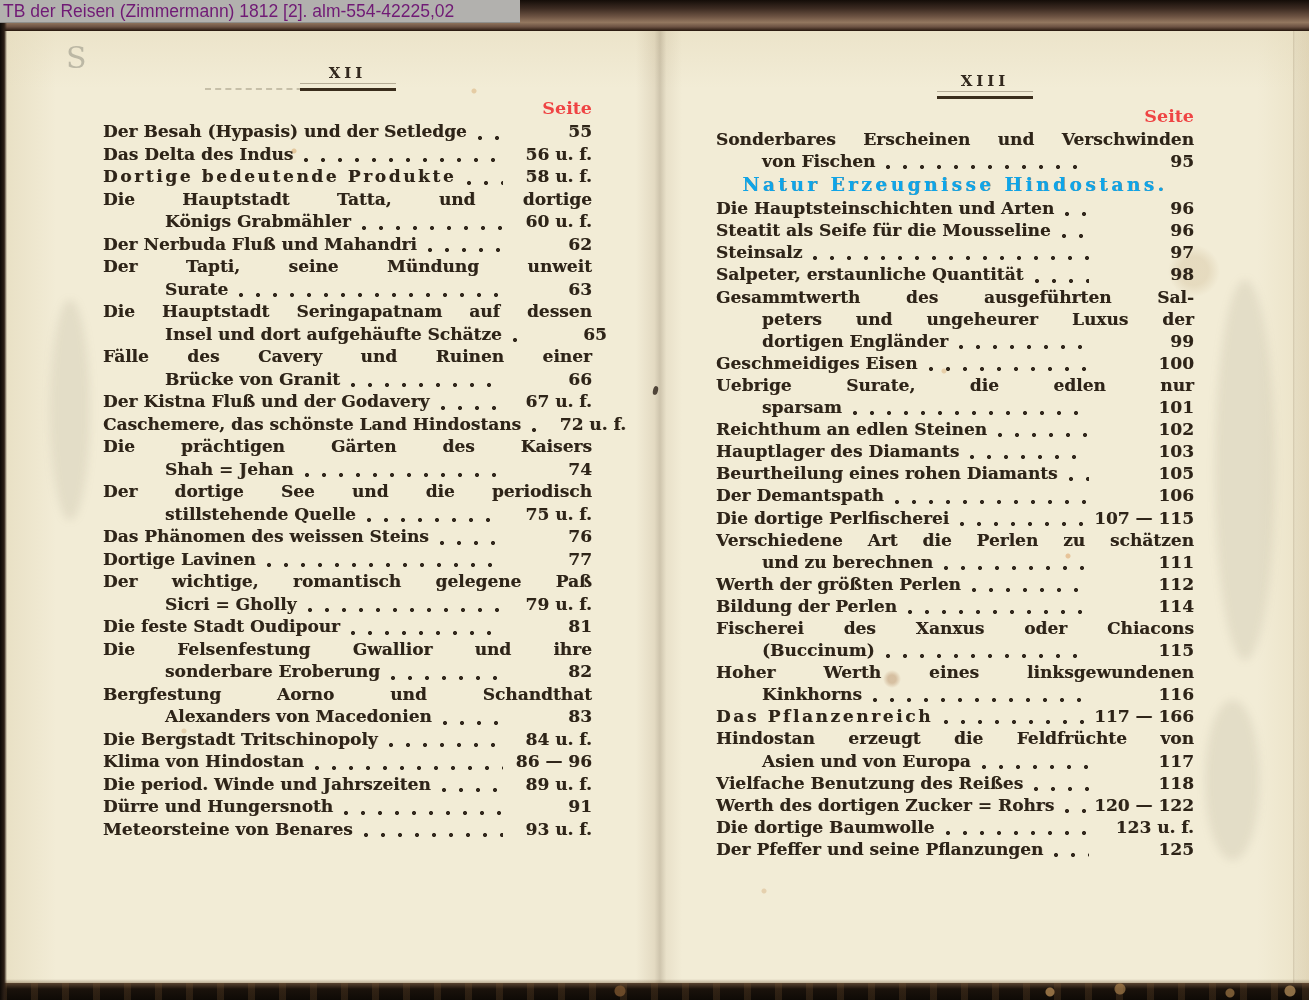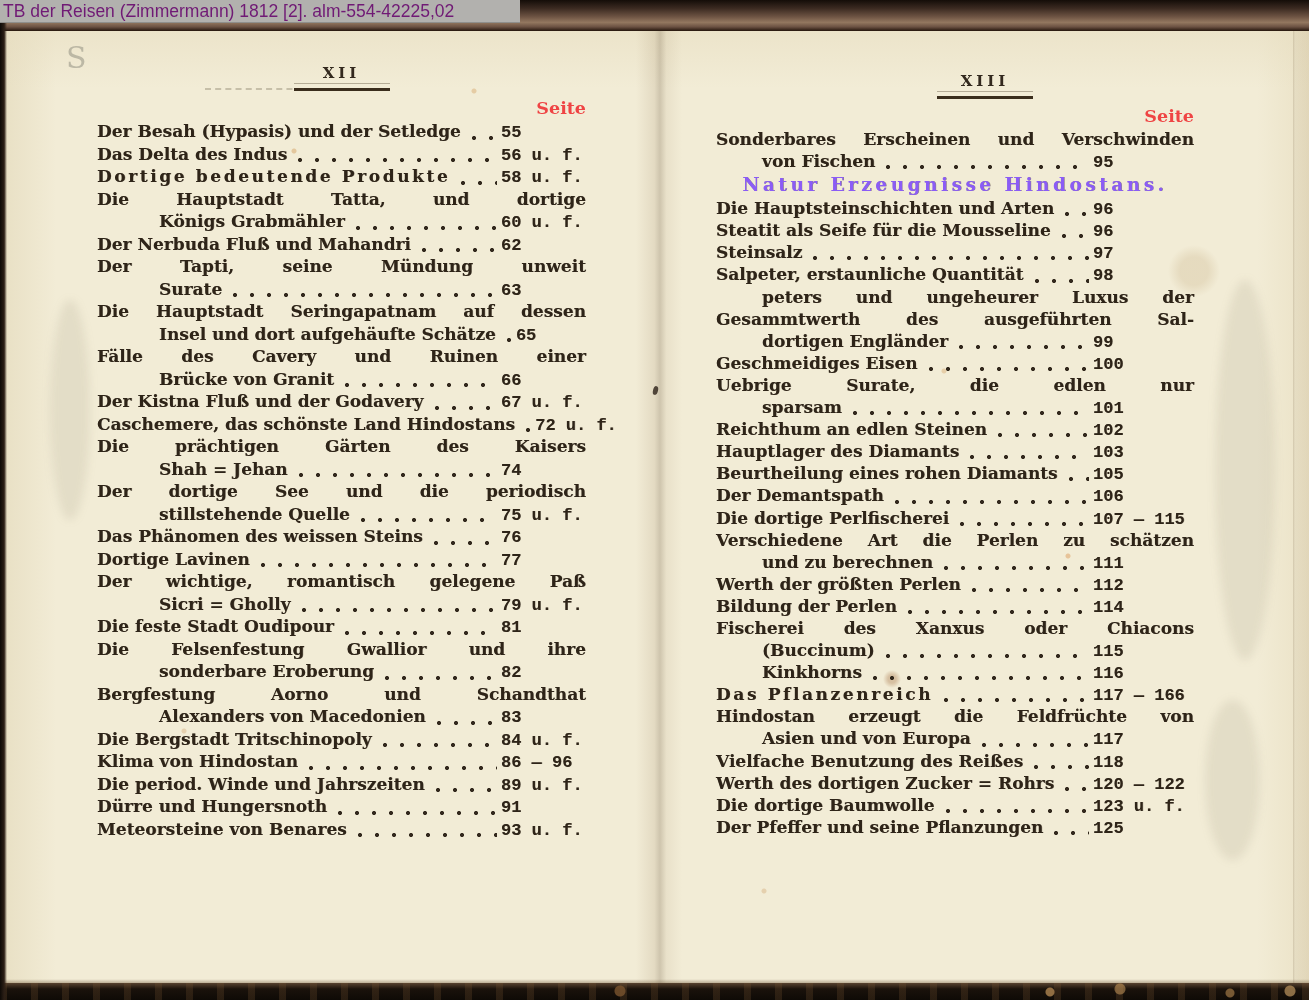--- a/index.html
+++ b/index.html
@@ -71,21 +71,21 @@
   
   .titlebar{
     position:absolute;left:0;top:0;width:520px;height:23px;
     background:#b2b1ae;color:#701a75;
     font-family:"Liberation Sans", sans-serif;font-size:17.5px;line-height:22px;
     padding-left:3px;box-sizing:border-box;white-space:nowrap;overflow:hidden;
     border-bottom:1px solid #8f8e8b;
   }
   
   .page{position:absolute;color:#2e2418;font-size:17px;}
-  .page-left{left:97px;top:64px;width:489px;}
+  .page-left{left:103px;top:64px;width:489px;}
   .page-right{left:716px;top:72px;width:478px;}
   .folio{
     text-align:center;font-weight:bold;font-size:15px;letter-spacing:4px;
     height:18px;line-height:18px;color:#33291e;
   }
   .page-right .folio{transform:translateX(30px);}
   .folio-rule{
     width:96px;height:4px;margin:1px auto 0 auto;
     border-top:1px solid rgba(70,55,35,.35);
     border-bottom:3px solid #3a2d1c;
@@ -105,26 +105,26 @@
   .line.cont{padding-left:62px;}
   .page-right .line.cont{padding-left:46px;}
   .line.last{display:flex;align-items:baseline;}
   .line .txt{flex:0 0 auto;text-align:center;}
   .line.sperr .txt{letter-spacing:2.6px;}
   .leader{
     flex:1 1 auto;align-self:flex-end;height:15px;margin:0 4px 0 10px;min-width:6px;
     background-image:radial-gradient(circle at 3px 10px, #33291d 1.8px, rgba(51,41,29,0) 2.3px);
     background-size:17px 15px;background-repeat:repeat-x;
   }
-  .num{flex:0 0 auto;text-align:left;white-space:nowrap;font-family:Liberation Mono, monospace;}
+  .num{flex:0 0 auto;text-align:right;white-space:nowrap;}
   .page-left .num{width:85px;}
   .page-right .num{width:101px;}
   .toc-heading{
     height:25px;line-height:25px;text-align:center;font-weight:bold;
-    font-size:18.5px;letter-spacing:3.5px;color:#8b5cf6;
+    font-size:18.5px;letter-spacing:3.5px;color:#0ea5e9;
     text-shadow:0.4px 0.4px 0.5px rgba(46,36,24,.5);
   }
 </style>
 </head>
 <body>
 
 <div class="edge-top"></div>
 <div class="paper"></div>
 <div class="paper-bottom-line"></div>
 <div class="gutter"></div>
@@ -355,22 +355,22 @@
         </div>
       </div>
       <div class="entry">
         <div class="line last">
           <span class="txt">Salpeter, erstaunliche Quantität</span>
           <span class="leader"></span>
           <span class="num">98</span>
         </div>
       </div>
       <div class="entry">
+        <div class="line">Gesammtwerth des ausgeführten Sal-</div>
         <div class="line cont">peters und ungeheurer Luxus der</div>
-        <div class="line">Gesammtwerth des ausgeführten Sal-</div>
         <div class="line cont last">
           <span class="txt">dortigen Engländer</span>
           <span class="leader"></span>
           <span class="num">99</span>
         </div>
       </div>
       <div class="entry">
         <div class="line last">
           <span class="txt">Geschmeidiges Eisen</span>
           <span class="leader"></span>
@@ -444,20 +444,21 @@
       </div>
       <div class="entry">
         <div class="line">Fischerei des Xanxus oder Chiacons</div>
         <div class="line cont last">
           <span class="txt">(Buccinum)</span>
           <span class="leader"></span>
           <span class="num">115</span>
         </div>
       </div>
       <div class="entry">
+        <div class="line">Hoher Werth eines linksgewundenen</div>
         <div class="line cont last">
           <span class="txt">Kinkhorns</span>
           <span class="leader"></span>
           <span class="num">116</span>
         </div>
       </div>
       <div class="entry">
         <div class="line last sperr">
           <span class="txt">Das Pflanzenreich</span>
           <span class="leader"></span>

